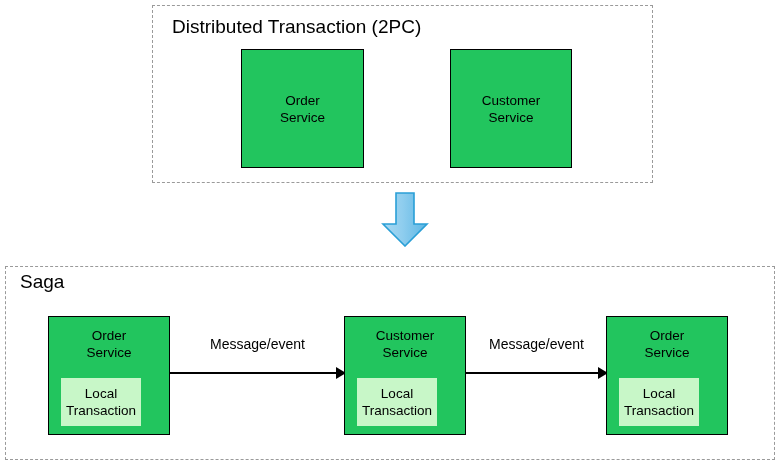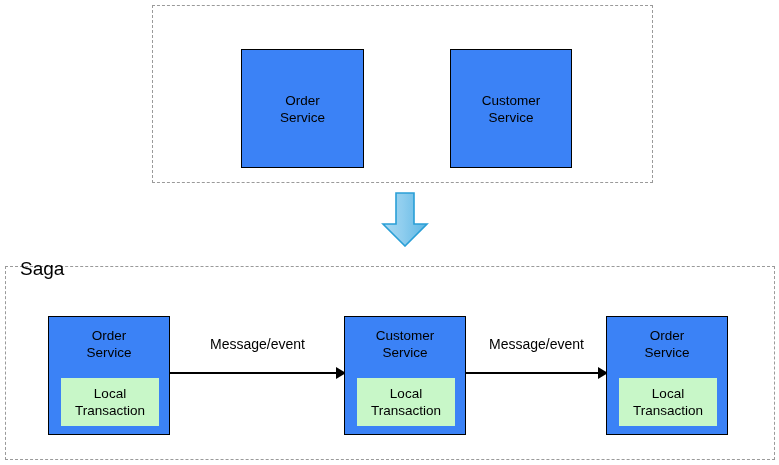--- a/index.html
+++ b/index.html
@@ -28,27 +28,27 @@
   #group-saga { left: 5px;   top: 266px; width: 770px; height: 194px; }
 
   .group-title {
     position: absolute;
     font-size: 19px;
     line-height: 22px;
     color: #000000;
     white-space: nowrap;
   }
   #title-2pc  { left: 172px; top: 16px; }
-  #title-saga { left: 20px;  top: 258px; }
+  #title-saga { left: 20px;  top: 271px; }
 
   
   .service-box {
     position: absolute;
     border: 1.5px solid #000000;
-    background: #3b82f6;
+    background: #22c55e;
     box-sizing: border-box;
   }
   .service-label {
     position: absolute;
     left: 0;
     width: 100%;
     text-align: center;
     font-size: 13.5px;
     line-height: 17px;
     color: #000000;
@@ -64,21 +64,21 @@
   #box-saga-1 { left: 48px;  top: 316px; width: 122px; height: 119px; }
   #box-saga-2 { left: 344px; top: 316px; width: 122px; height: 119px; }
   #box-saga-3 { left: 606px; top: 316px; width: 122px; height: 119px; }
   .label-saga { top: 10px; }
 
   
   .local-chip {
     position: absolute;
     left: 12px;
     top: 61px;
-    width: 98px;
+    width: 80px;
     height: 48px;
     background: #c8f7c8;
     display: flex;
     align-items: center;
     justify-content: center;
     text-align: center;
     font-size: 13.5px;
     line-height: 17px;
     color: #000000;
     white-space: pre-line;
@@ -132,20 +132,21 @@
     width: 48px;
     height: 55px;
   }
 </style>
 </head>
 <body>
 
 <div id="canvas">
 
   <div class="group" id="group-2pc"></div>
+  <div class="group-title" id="title-2pc">Distributed Transaction (2PC)</div>
 
   <div class="service-box" id="box-2pc-order">
     <div class="service-label label-2pc">Order
 Service</div>
   </div>
 
   <div class="service-box" id="box-2pc-customer">
     <div class="service-label label-2pc">Customer
 Service</div>
   </div>

